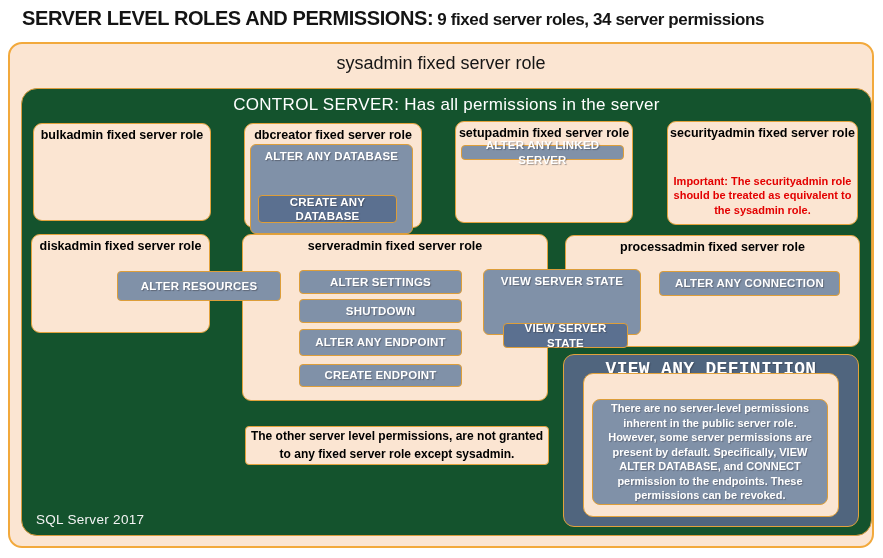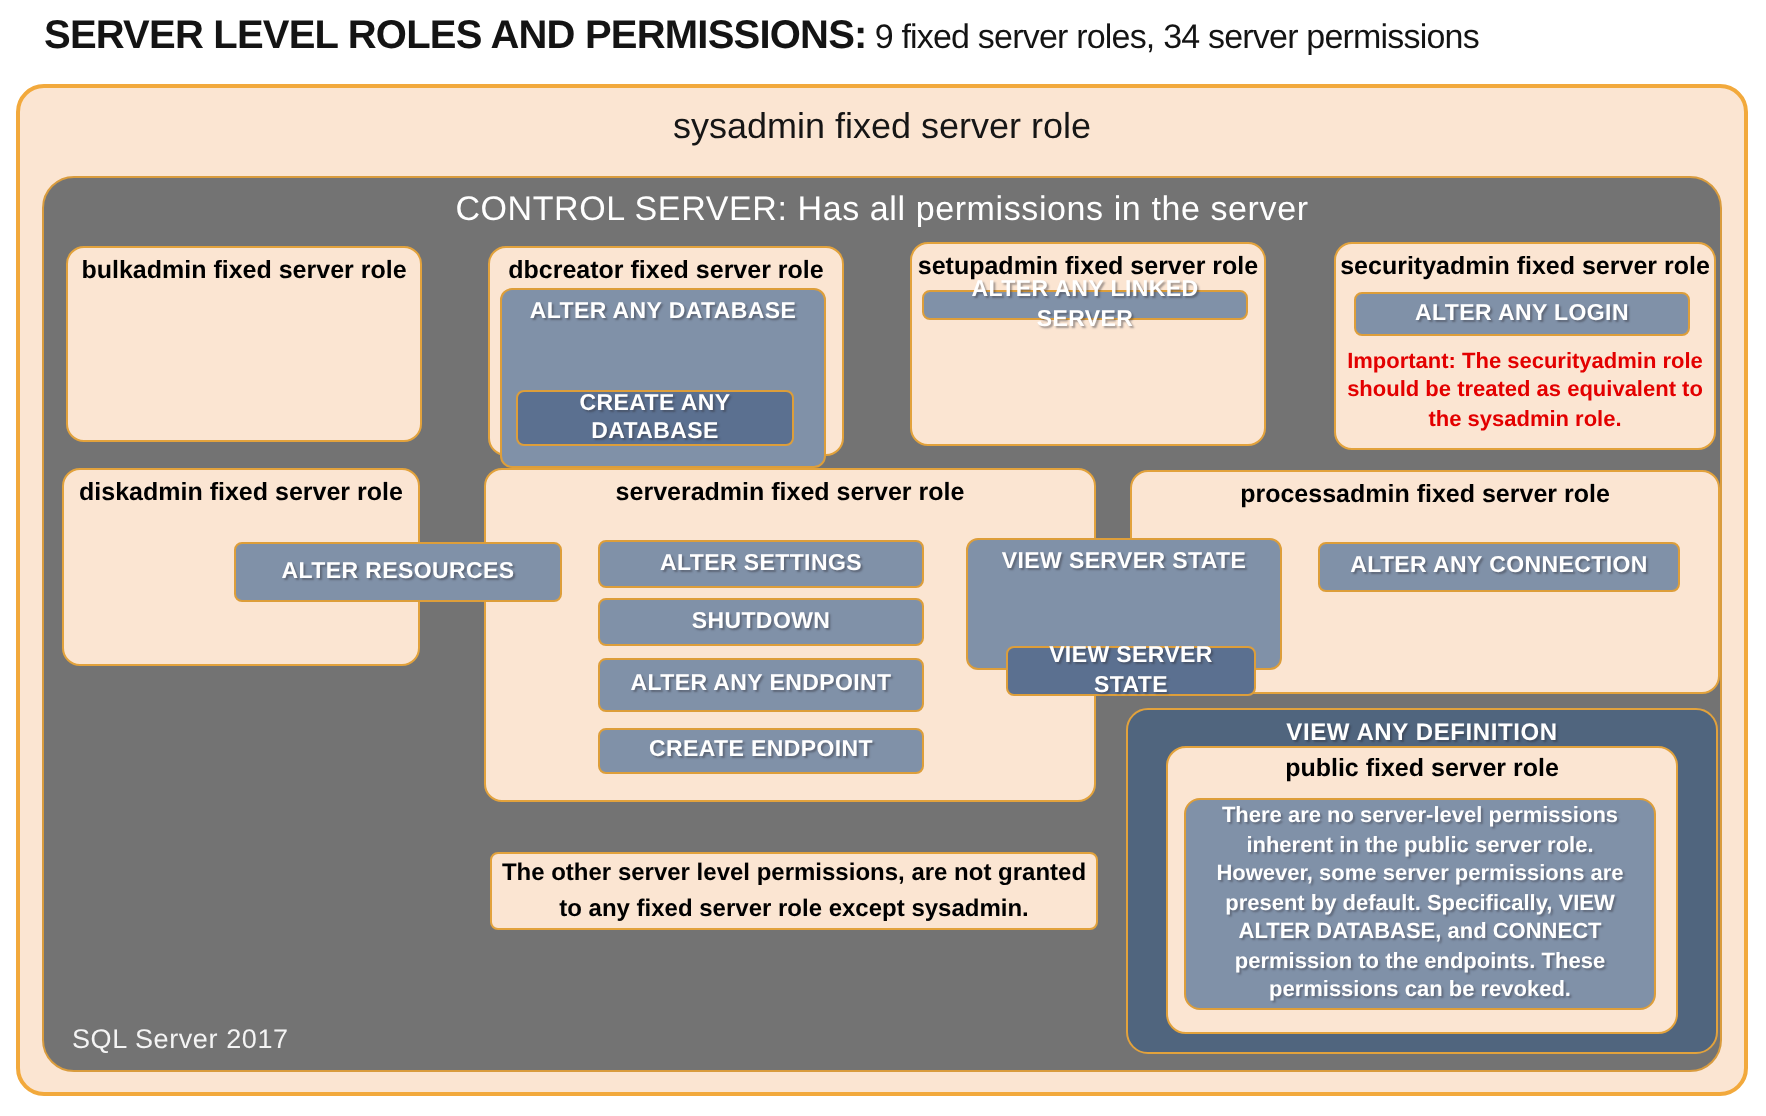--- a/index.html
+++ b/index.html
@@ -5,33 +5,33 @@
   html,body{margin:0;padding:0;}
   body{
     width:883px;height:558px;position:relative;background:#ffffff;
     font-family:"Liberation Sans",sans-serif;overflow:hidden;
   }
   .abs{position:absolute;}
 
   
   .page-title{left:22px;top:7px;white-space:nowrap;color:#141414;letter-spacing:-0.4px;}
   .page-title .main{font-weight:bold;font-size:20px;}
-  .page-title .sub{font-weight:normal;font-size:17px;}
+  .page-title .sub{font-weight:bold;font-size:17px;}
 
   
   #sysadmin-box{
     left:8px;top:42px;width:862px;height:502px;
     background:#FBE5D2;border:2px solid #F2A93C;border-radius:14px;
   }
   .sysadmin-title{top:9px;left:0;width:100%;text-align:center;font-size:18px;color:#161616;}
 
   
   #control-box{
     left:11px;top:44px;width:838px;height:446px;
-    background:#737373;border:1px solid #D99C3E;border-radius:16px;
+    background:#14532d;border:1px solid #D99C3E;border-radius:16px;padding-left:11px;
   }
   .control-title{top:6px;left:0;width:100%;text-align:center;font-size:17px;color:#ffffff;letter-spacing:0.3px;}
 
   
   .role-box{
     background:#FBE5D2;border:1.5px solid #E2A23C;border-radius:9px;
   }
   .role-title{
     position:absolute;top:4px;left:0;width:100%;text-align:center;
     font-size:12.5px;font-weight:bold;color:#000;
@@ -85,22 +85,23 @@
   #processadmin{left:543px;top:146px;width:293px;height:110px;}
   #processadmin .perm{left:93px;top:35px;width:181px;height:25px;}
 
   
   #view-any-definition{
     left:541px;top:265px;width:294px;height:171px;
     background:#50657E;border:1.5px solid #E2A23C;border-radius:11px;
   }
   .vad-title{
     position:absolute;top:4px;left:0;width:100%;text-align:center;
-    color:#fff;font-weight:bold;font-size:12px;letter-spacing:0.3px;
+    color:#fff;font-weight:bold;font-size:18px;letter-spacing:0.3px;
     text-shadow:1px 1px 1px rgba(40,40,50,0.4);
+    font-family:Liberation Mono, monospace;
   }
   #public-box{left:19px;top:18px;width:254px;height:142px;border-radius:10px;}
   #public-box .role-title{top:3px;}
   #public-desc{
     left:8px;top:25px;width:236px;height:106px;
     background:#8091A8;border:1.5px solid #DD9E3A;border-radius:8px;
     display:flex;align-items:center;justify-content:center;
     color:#fff;font-weight:bold;font-size:11px;line-height:1.32;text-align:center;
     padding:2px 6px;box-sizing:border-box;
     text-shadow:1px 1px 1px rgba(50,50,60,0.4);
@@ -140,21 +141,20 @@
       </div>
     </div>
 
     <div class="abs role-box" id="setupadmin">
       <div class="role-title">setupadmin fixed server role</div>
       <div class="perm">ALTER ANY LINKED SERVER</div>
     </div>
 
     <div class="abs role-box" id="securityadmin">
       <div class="role-title">securityadmin fixed server role</div>
-      <div class="perm">ALTER ANY LOGIN</div>
       <div class="red-note">Important: The securityadmin role should be treated as equivalent to the sysadmin role.</div>
     </div>
 
     <div class="abs role-box" id="diskadmin">
       <div class="role-title">diskadmin fixed server role</div>
     </div>
     <div class="perm abs" id="alter-resources">ALTER RESOURCES</div>
 
     <div class="abs role-box" id="serveradmin">
       <div class="role-title">serveradmin fixed server role</div>
@@ -170,21 +170,20 @@
     </div>
 
     <div class="perm-panel abs" id="alter-server-state">
       <div class="panel-label">VIEW SERVER STATE</div>
       <div class="perm dark">VIEW SERVER STATE</div>
     </div>
 
     <div class="abs" id="view-any-definition">
       <div class="vad-title">VIEW ANY DEFINITION</div>
       <div class="abs role-box" id="public-box">
-        <div class="role-title">public fixed server role</div>
         <div class="abs" id="public-desc">There are no server-level permissions inherent in the public server role. However, some server permissions are present by default. Specifically, VIEW ALTER DATABASE, and CONNECT permission to the endpoints. These permissions can be revoked.</div>
       </div>
     </div>
 
     <div class="abs role-box" id="note-box">The other server level permissions, are not granted to any fixed server role except sysadmin.</div>
     <div class="abs" id="footer-label">SQL Server 2017</div>
   </div>
 </div>
 
 </body></html>

